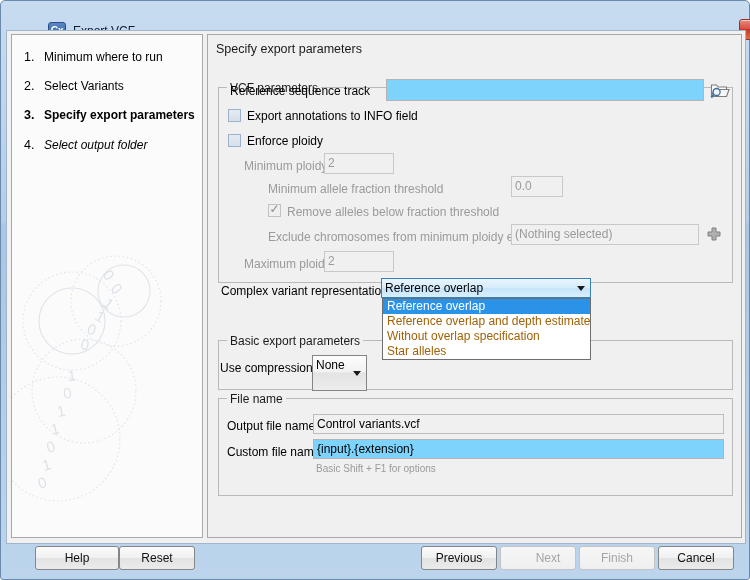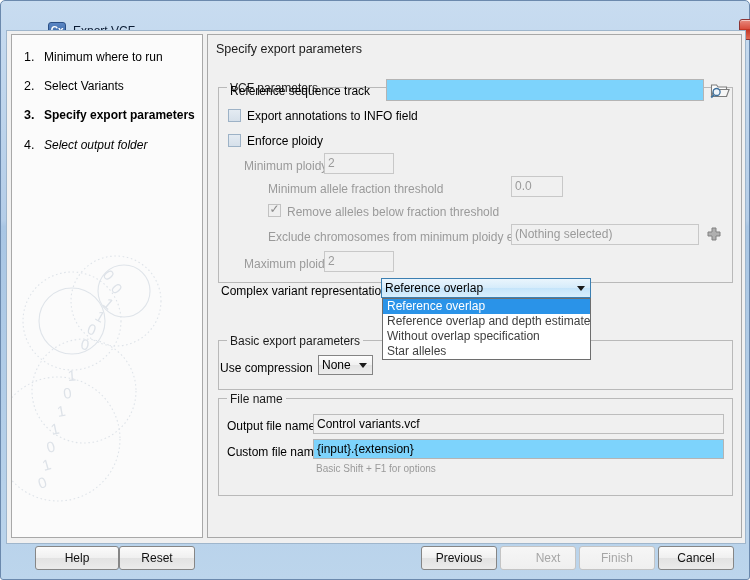--- a/index.html
+++ b/index.html
@@ -242,21 +242,21 @@
     background: #ffffff;
     border: 1px solid #6e6e6e;
     z-index: 50;
   }
   .dropdown-item {
     position: relative;
     height: 15px;
     line-height: 15px;
     padding-left: 4px;
     font-size: 12px;
-    color: #404040;
+    color: #a16207;
     white-space: nowrap;
     cursor: pointer;
   }
   .dropdown-item.sel {
     background: #2a93e8;
     color: #ffffff;
   }
 
   
   .icon-btn {
@@ -414,21 +414,21 @@
         <div class="dropdown-item sel">Reference overlap</div>
         <div class="dropdown-item">Reference overlap and depth estimate</div>
         <div class="dropdown-item">Without overlap specification</div>
         <div class="dropdown-item">Star alleles</div>
       </div>
 
       <div class="group" style="left:10px; top:305px; width:515px; height:50px;">
         <div class="group-title">Basic export parameters</div>
       </div>
       <div class="lbl" style="left:12px; top:326px;">Use compression</div>
-      <div class="combo" style="left:110px; top:320px; width:55px; height:20px; line-height:18px;">
+      <div class="combo" style="left:104px; top:320px; width:55px; height:36px; line-height:18px;">
         <span>None</span>
         <span class="arrow"></span>
       </div>
 
       <div class="group" style="left:10px; top:363px; width:515px; height:98px;">
         <div class="group-title">File name</div>
       </div>
 
       <div class="lbl" style="left:19px; top:384px;">Output file name</div>
       <div class="textfield readonly" style="left:105px; top:379px; width:411px; height:20px; line-height:18px;">Control variants.vcf</div>

